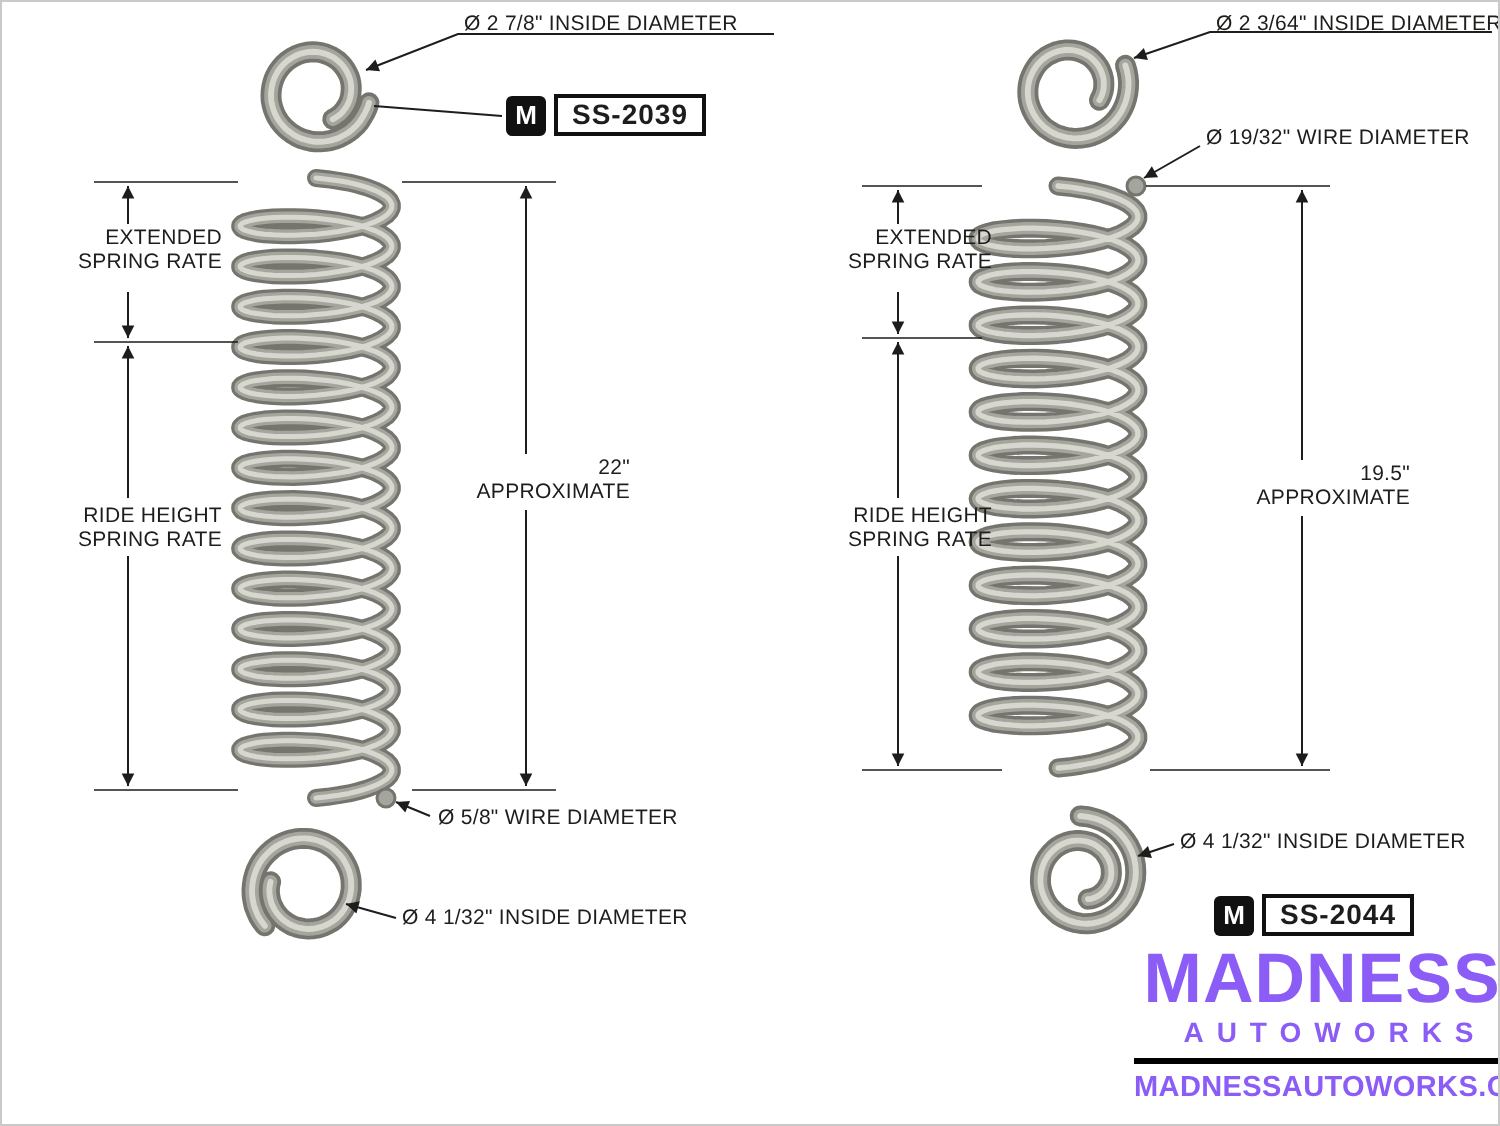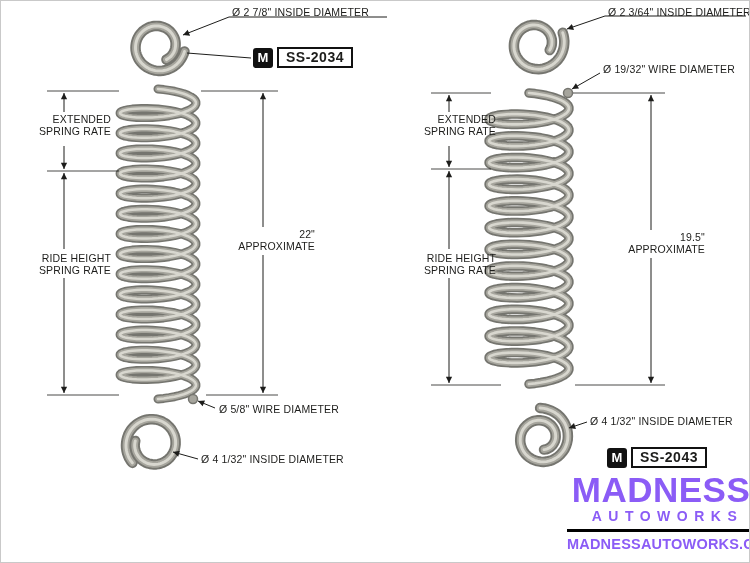--- a/index.html
+++ b/index.html
@@ -120,21 +120,21 @@
       <path class="dim" d="M745,15 L604,15 L566,28" marker-end="url(#arw)"></path>
       <path class="dim" d="M599,72 L571,88" marker-end="url(#arw)"></path>
       <path class="dim" d="M586,421 L568,427" marker-end="url(#arw)"></path>
     </g>
   </svg>
 
   <div class="lbl" style="left:231px;top:5px;">Ø 2 7/8" INSIDE DIAMETER</div>
 
   <div class="badge" style="left:252px;top:46px;">
     <span class="badge-m">M</span>
-    <span class="badge-model">SS-2034</span>
+    <span class="badge-model">SS-2039</span>
   </div>
 
   <div class="lbl center" style="left:16px;top:112px;width:94px;">EXTENDED
 SPRING RATE</div>
 
   <div class="lbl center" style="left:16px;top:251px;width:94px;">RIDE HEIGHT
 SPRING RATE</div>
 
   <div class="lbl center" style="left:220px;top:227px;width:94px;">22"
 APPROXIMATE</div>
@@ -153,21 +153,21 @@
   <div class="lbl center" style="left:401px;top:251px;width:94px;">RIDE HEIGHT
 SPRING RATE</div>
 
   <div class="lbl center" style="left:610px;top:230px;width:94px;">19.5"
 APPROXIMATE</div>
 
   <div class="lbl" style="left:589px;top:414px;">Ø 4 1/32" INSIDE DIAMETER</div>
 
   <div class="badge" style="left:606px;top:446px;">
     <span class="badge-m">M</span>
-    <span class="badge-model">SS-2043</span>
+    <span class="badge-model">SS-2044</span>
   </div>
 
   <div id="brand">
     <div class="brand-name">
       <span>MADNESS</span><sup>®</sup>
     </div>
     <div class="brand-sub">AUTOWORKS</div>
     <div class="brand-rule"></div>
     <div class="brand-site">MADNESSAUTOWORKS.COM</div>
   </div>

